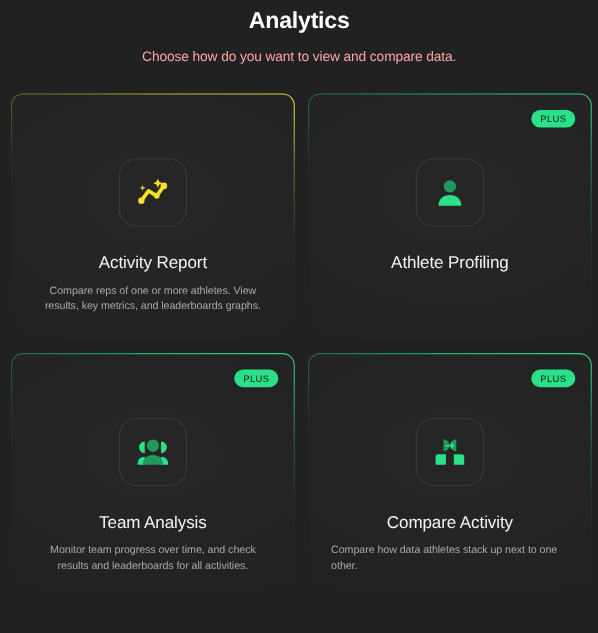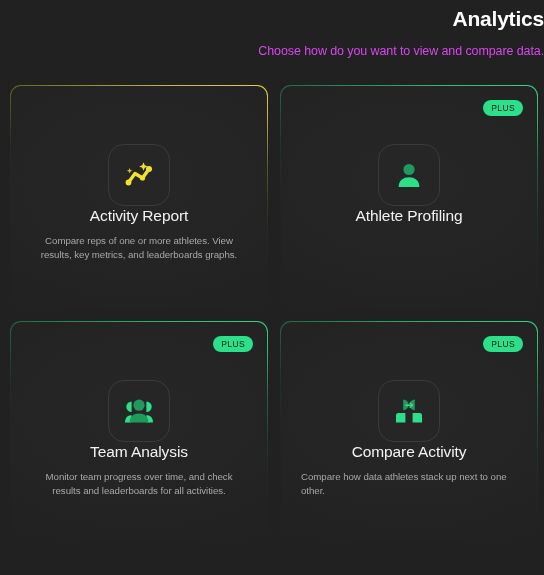--- a/index.html
+++ b/index.html
@@ -19,35 +19,35 @@
     position: relative;
     display: flex;
     flex-direction: column;
     align-items: center;
   }
 
   
   .header {
     width: 100%;
     padding-top: 6px;
-    text-align: right;
+    text-align: center;
   }
 
   .page-title {
     font-size: 21px;
     font-weight: bold;
     color: #ffffff;
     letter-spacing: -0.2px;
     line-height: 26px;
   }
 
   .page-subtitle {
     margin-top: 11px;
     font-size: 12.5px;
-    color: #d946ef;
+    color: #fca5a5;
     line-height: 16px;
     letter-spacing: -0.1px;
   }
 
   
   .card-grid {
     margin-top: 26px;
     width: 528px;
     display: grid;
     grid-template-columns: 258px 258px;
@@ -128,20 +128,21 @@
     align-items: center;
     justify-content: center;
   }
 
   .card.row2 .icon-tile { margin-top: 58px; }
 
   .icon-tile svg { display: block; }
 
   
   .card-title {
+    margin-top: 24px;
     font-size: 15.5px;
     color: #f2f2f2;
     font-weight: normal;
     letter-spacing: -0.1px;
     line-height: 19px;
     text-align: right;
   }
 
   .card-desc {
     margin-top: 9px;

